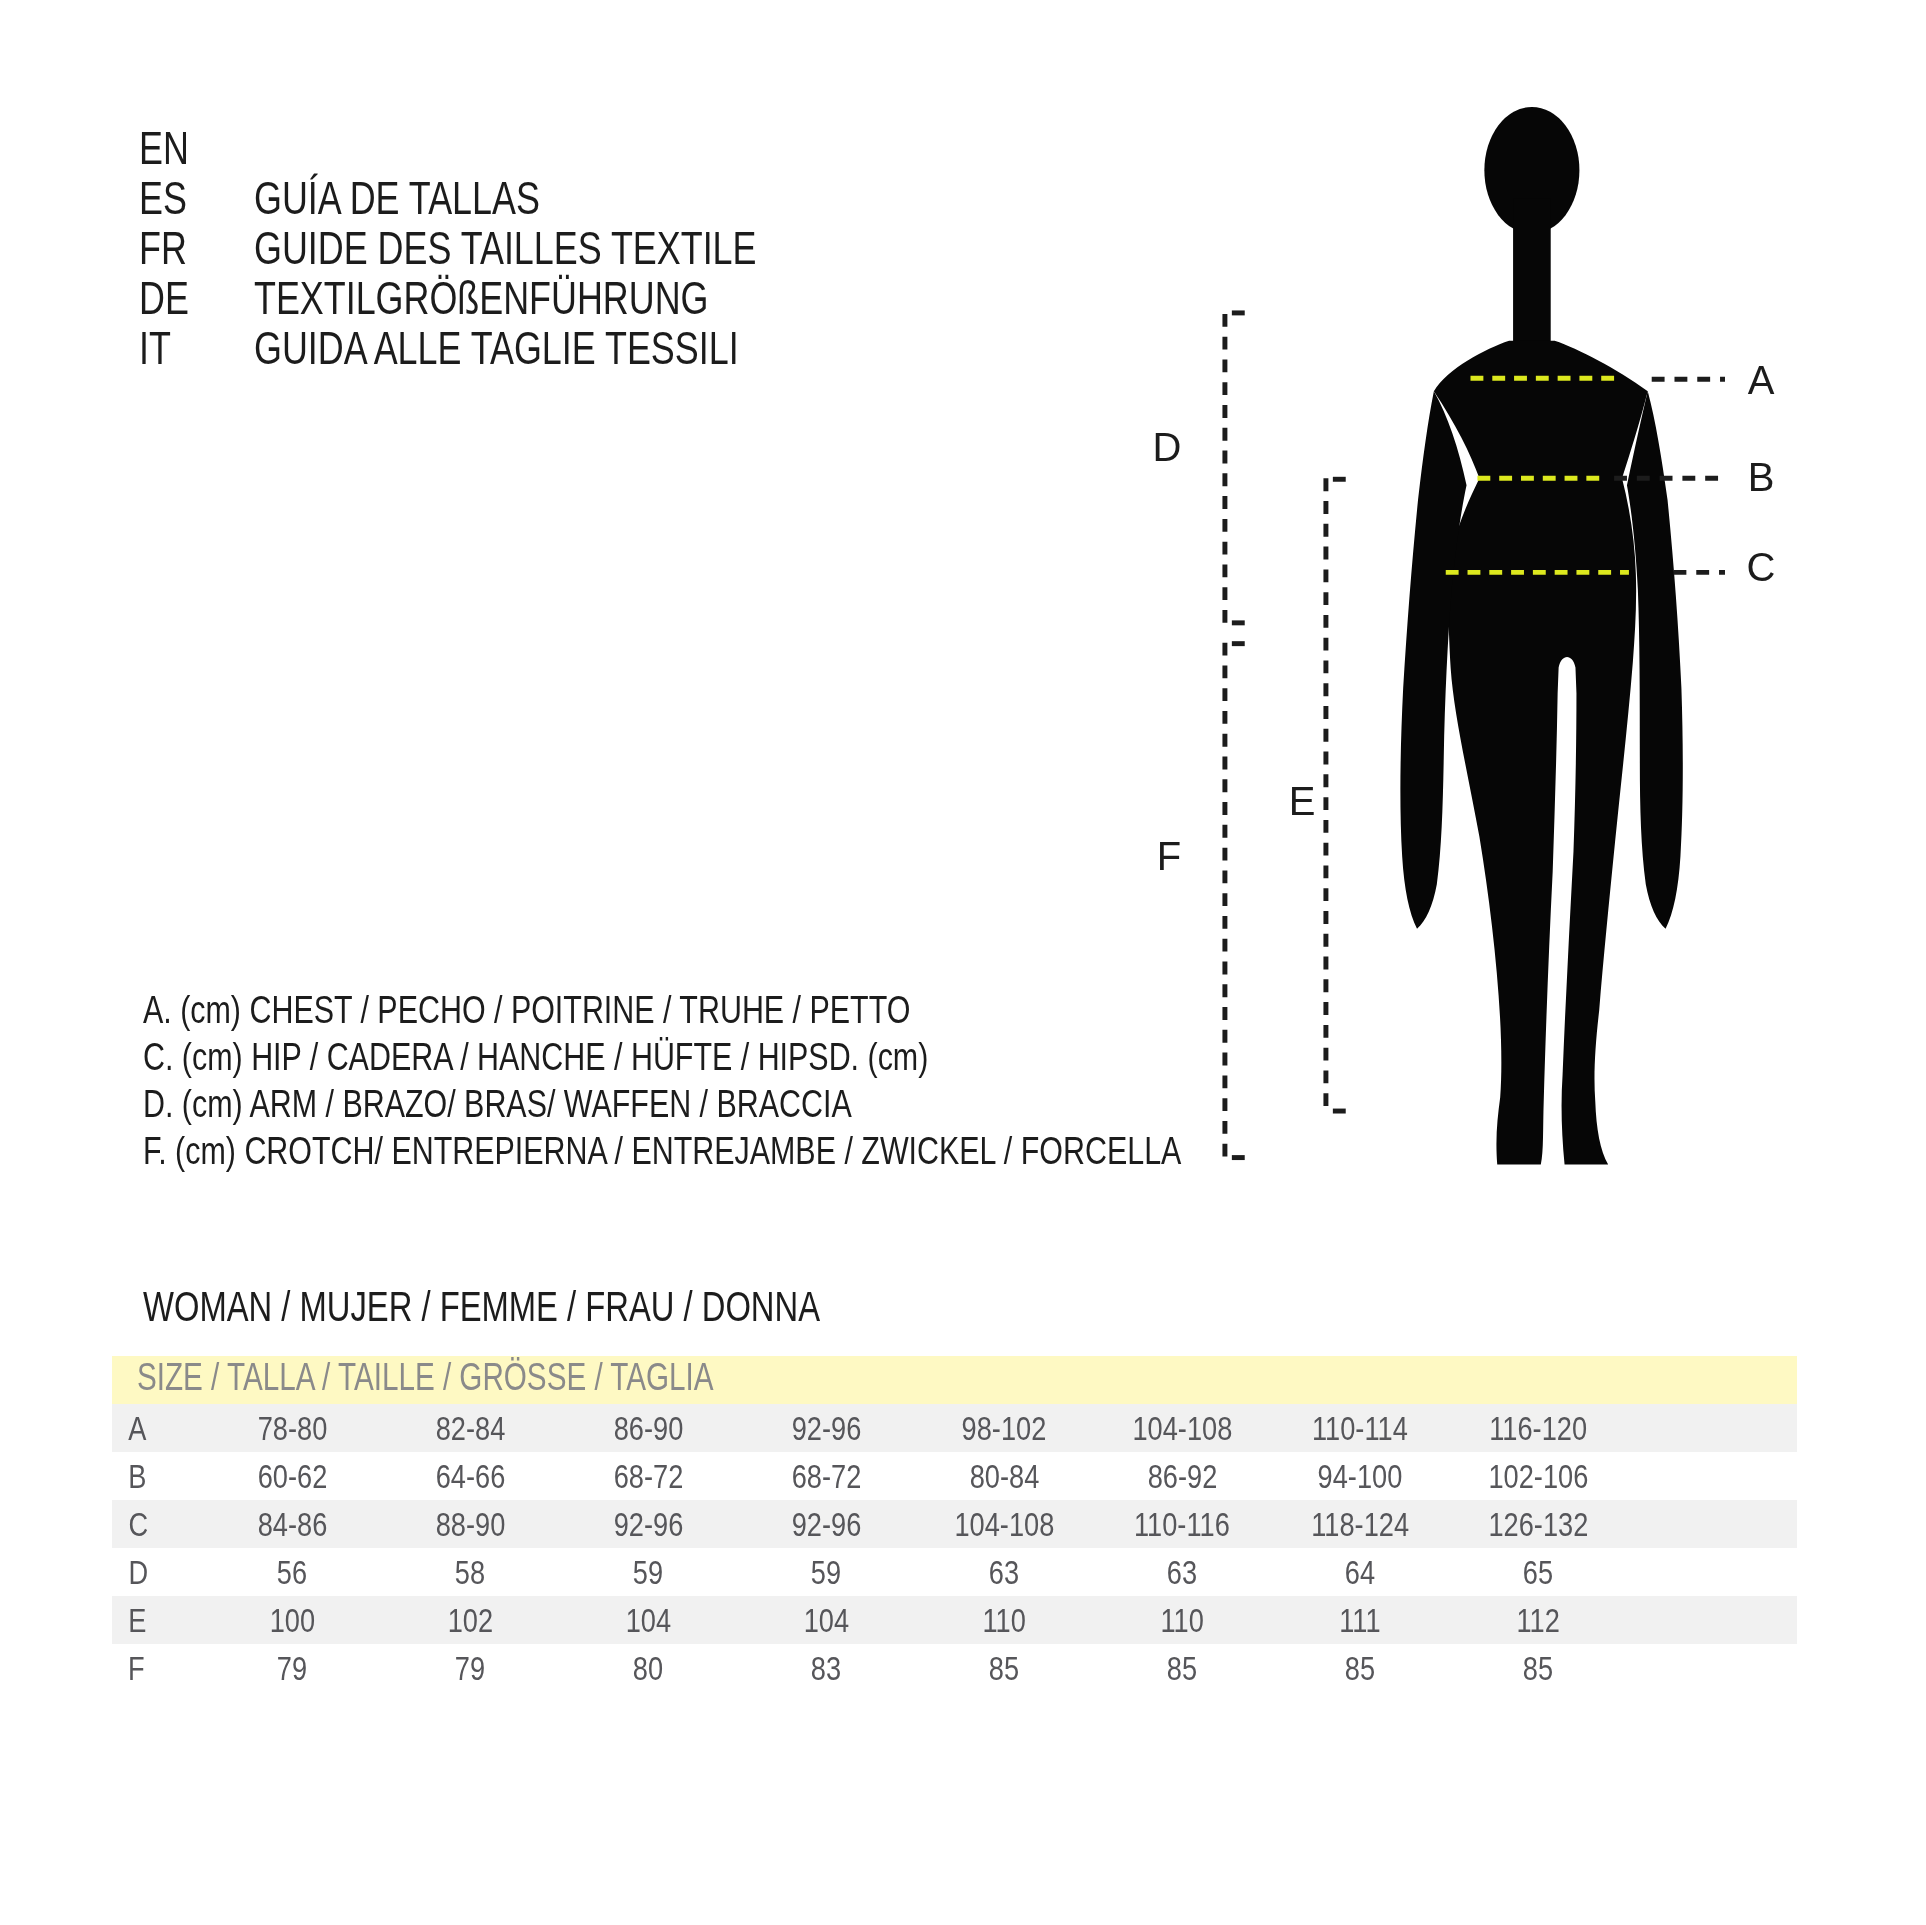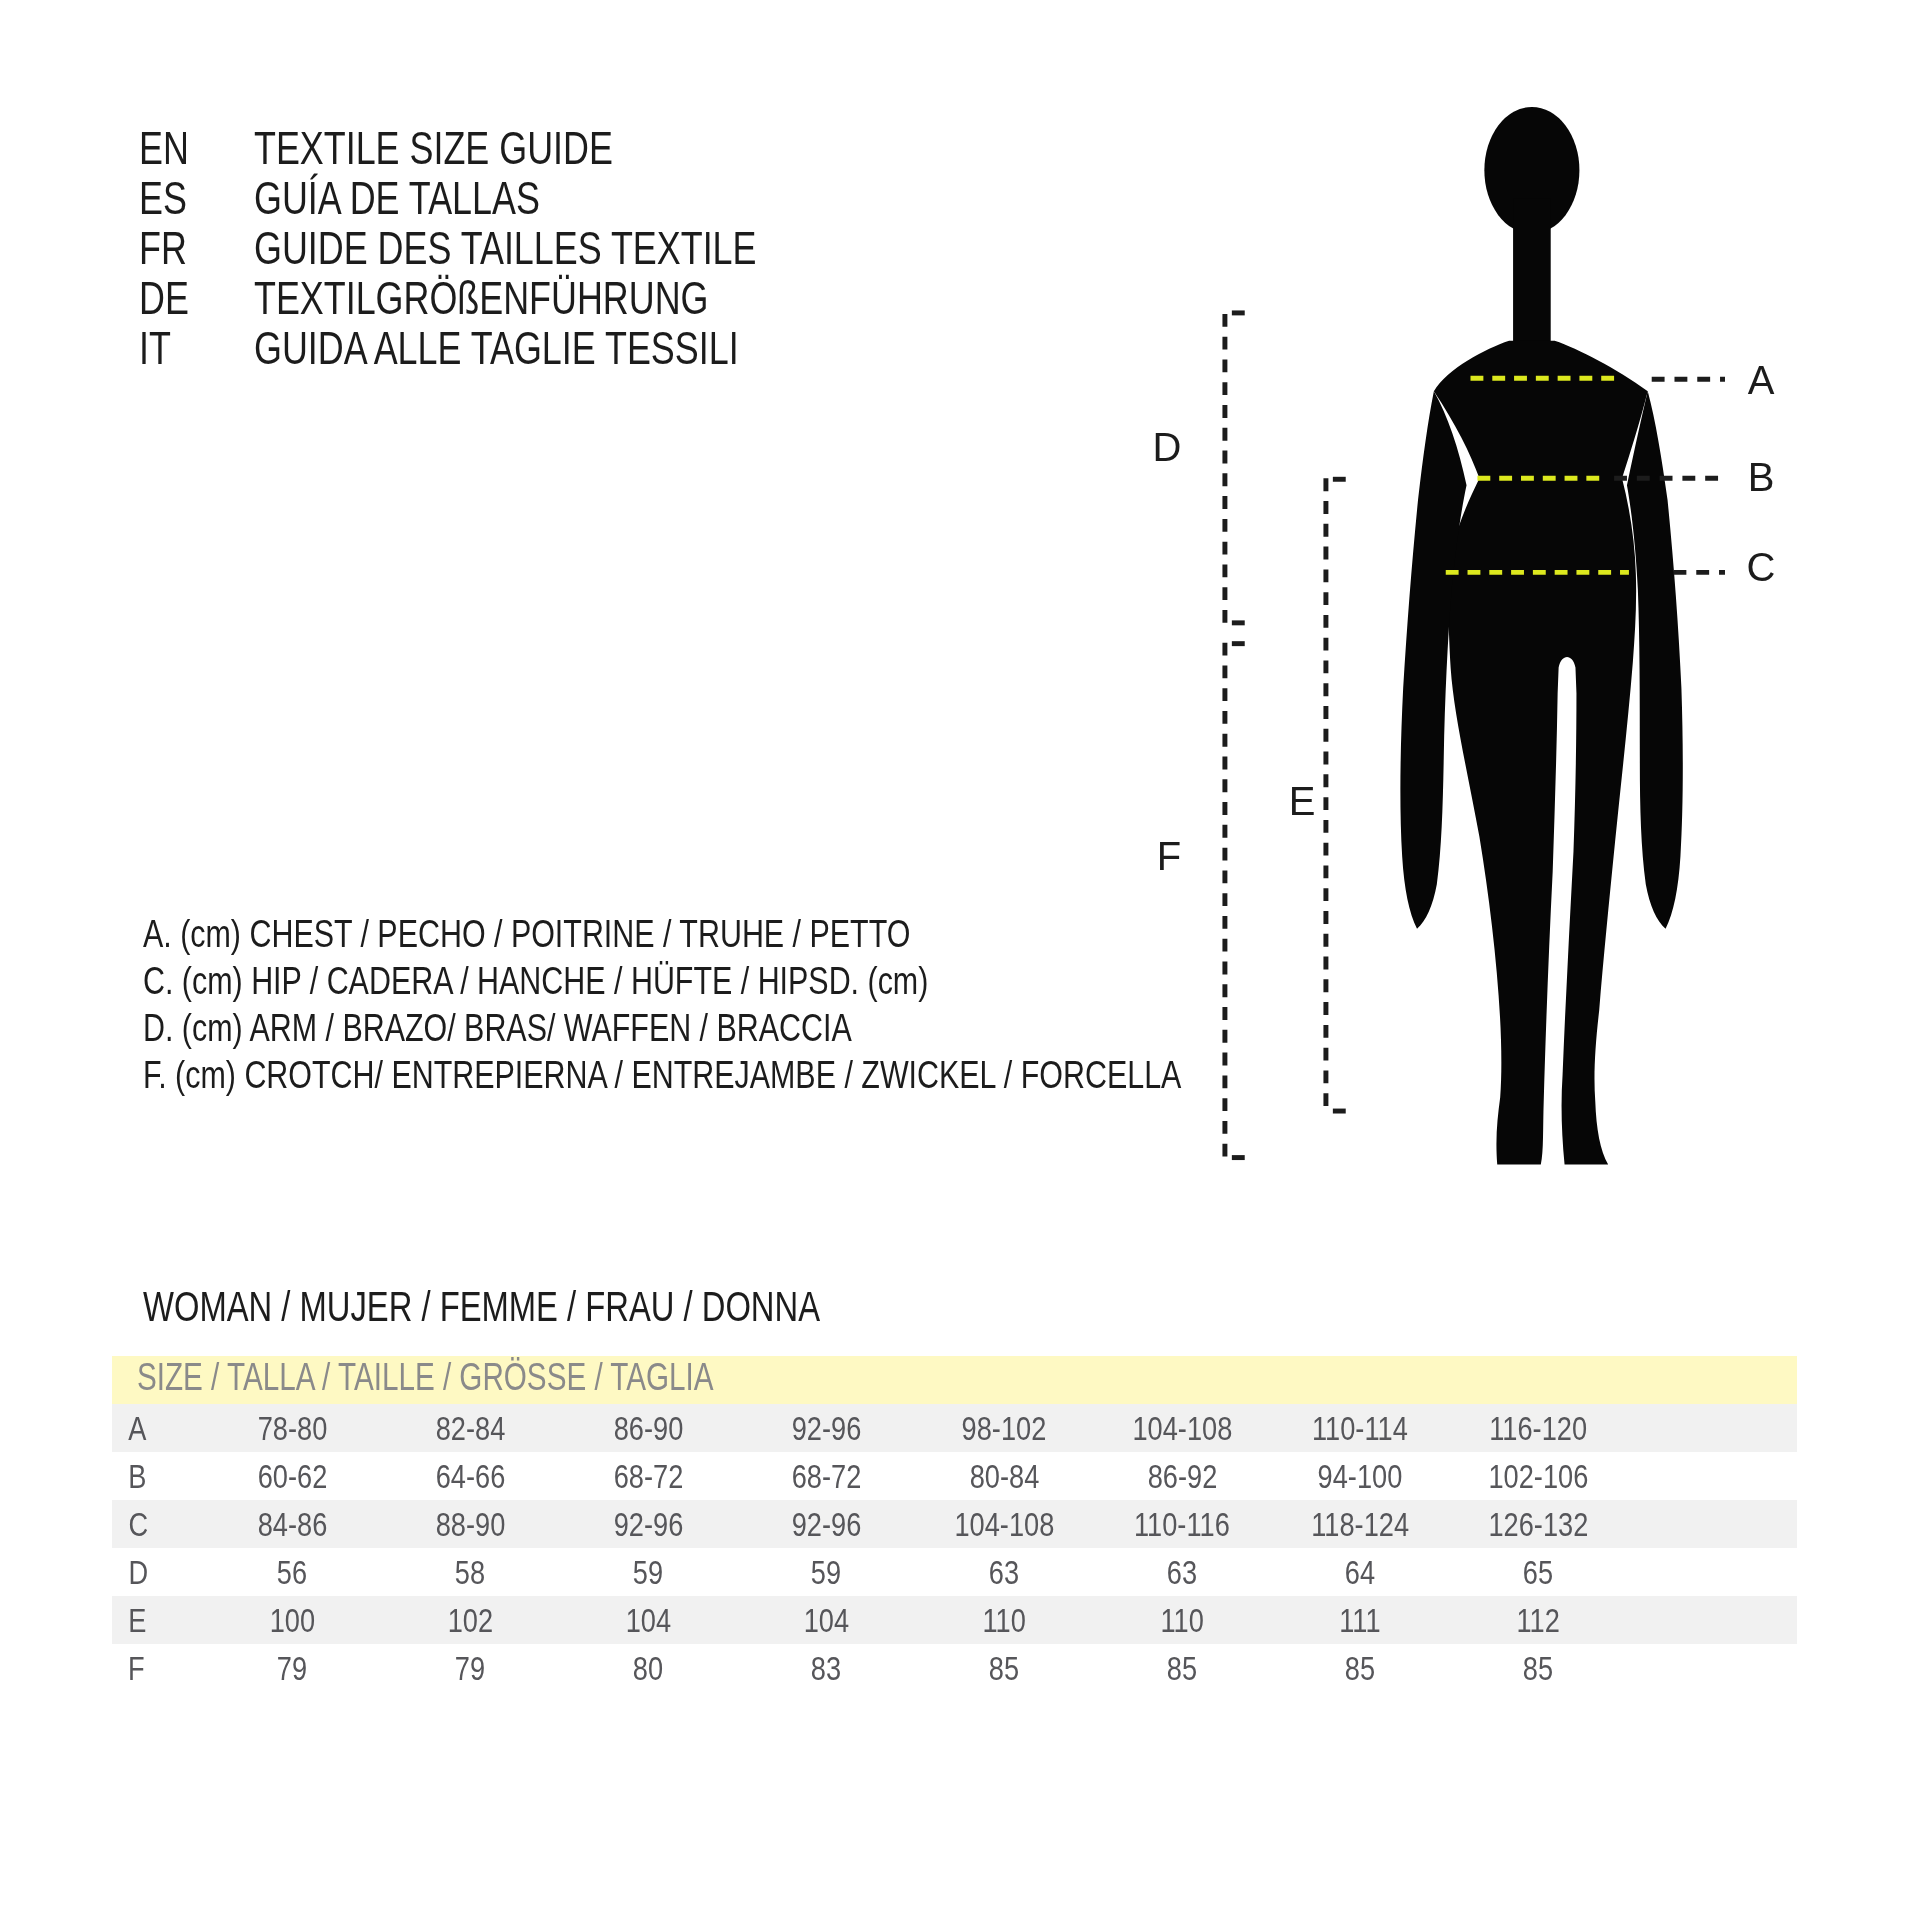--- a/index.html
+++ b/index.html
@@ -19,21 +19,21 @@
   .lang-row{position:relative;width:891px;}
 
   
   .figure-svg{position:absolute;left:0;top:0;}
 
   
   .fig-label{position:absolute;width:50px;height:51px;line-height:51px;
     text-align:center;font-size:40px;color:#1c1c1c;}
 
   
-  .measure-block{position:absolute;left:143px;top:910px;}
+  .measure-block{position:absolute;left:143px;top:986px;}
   .measure-line{height:47px;line-height:47px;font-size:39px;}
 
   
   .gender-heading{position:absolute;left:143px;top:1281px;height:51px;line-height:51px;font-size:42px;}
 
   
   .size-table{position:absolute;left:112px;top:1356px;width:1685px;font-size:34px;color:#56565a;}
   .table-header-bar{height:48px;background:#fef9c3;display:flex;
     padding-left:25px;box-sizing:border-box;color:#8a8a8a;font-size:38px;}
   .t-row{display:grid;grid-template-columns:91px repeat(8,178px) 1fr;height:48px;align-items:center;}
@@ -43,21 +43,20 @@
   .t-label{text-align:left;padding-left:14px;}
 </style>
 </head>
 <body>
 
 <div class="canvas">
 
   <div class="lang-block">
     <div class="lang-row">
       <span class="lang-code"><span class="cond">EN</span></span>
-      <span class="lang-title"><span class="cond">TEXTILE SIZE GUIDE</span></span>
     </div>
     <div class="lang-row">
       <span class="lang-code"><span class="cond">ES</span></span>
       <span class="lang-title"><span class="cond">GUÍA DE TALLAS</span></span>
     </div>
     <div class="lang-row">
       <span class="lang-code"><span class="cond">FR</span></span>
       <span class="lang-title"><span class="cond">GUIDE DES TAILLES TEXTILE</span></span>
     </div>
     <div class="lang-row">

